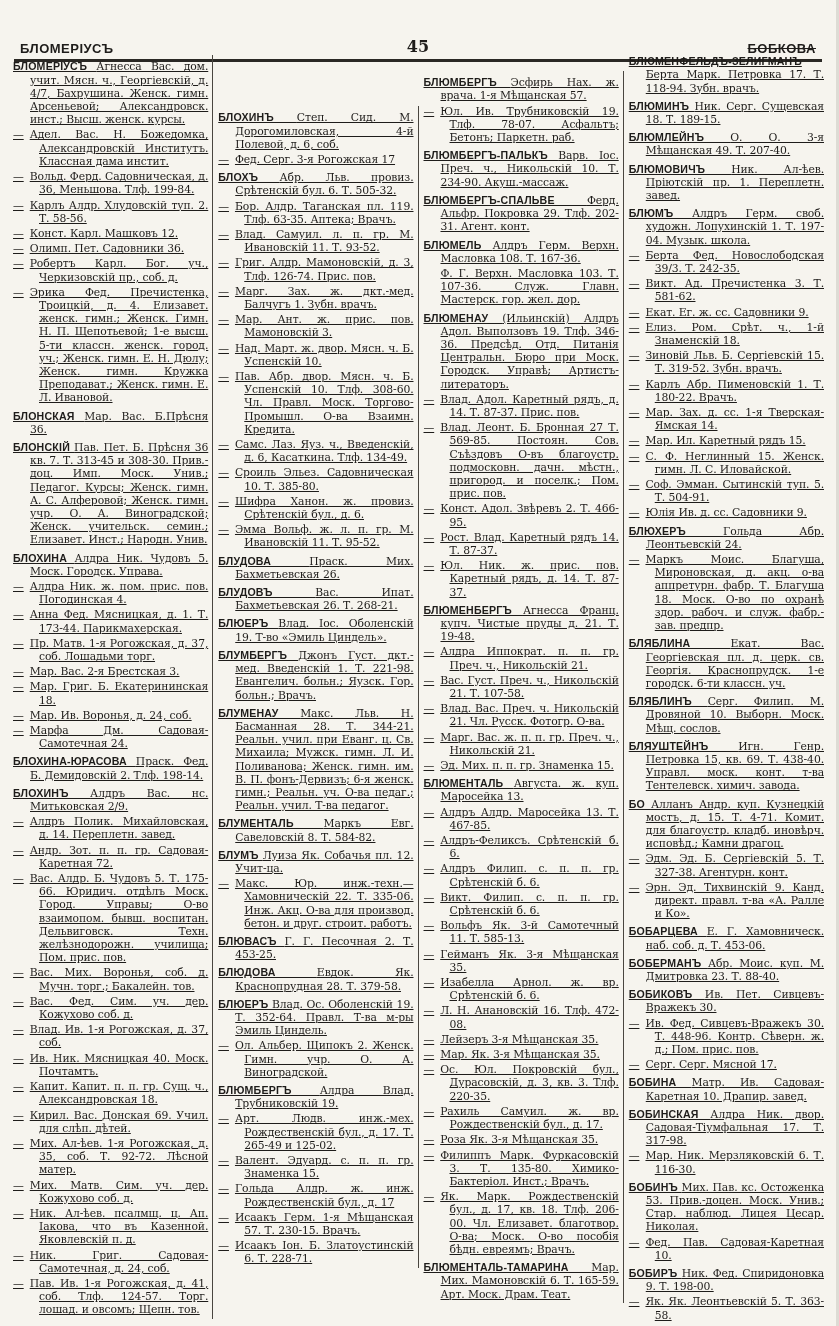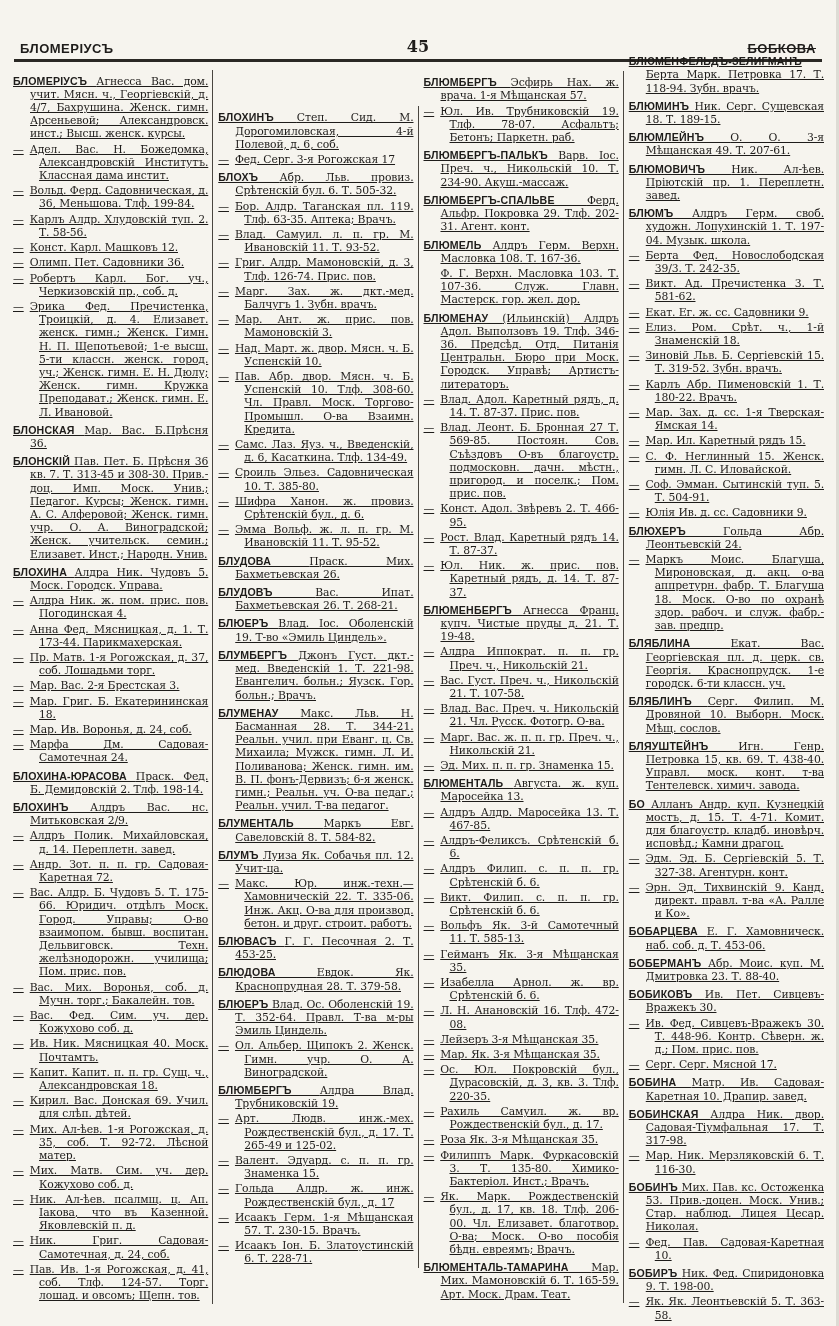--- a/index.html
+++ b/index.html
@@ -80,20 +80,21 @@
         <p class="entry dash"><span class="dash-glyph">—</span><span>Мар. Григ. Б. Екатерининская 18.</span></p>
         <p class="entry dash"><span class="dash-glyph">—</span><span>Мар. Ив. Воронья, д. 24, соб.</span></p>
         <p class="entry dash"><span class="dash-glyph">—</span><span>Марфа Дм. Садовая-Самотечная 24.</span></p>
         <p class="entry head"><span class="surname">БЛОХИНА-ЮРАСОВА </span><span>Праск. Фед. Б. Демидовскій 2. Тлф. 198-14.</span></p>
         <p class="entry head"><span class="surname">БЛОХИНЪ </span><span>Алдръ Вас. нс. Митьковская 2/9.</span></p>
         <p class="entry dash"><span class="dash-glyph">—</span><span>Алдръ Полик. Михайловская, д. 14. Переплетн. завед.</span></p>
         <p class="entry dash"><span class="dash-glyph">—</span><span>Андр. Зот. п. п. гр. Садовая-Каретная 72.</span></p>
         <p class="entry dash"><span class="dash-glyph">—</span><span>Вас. Алдр. Б. Чудовъ 5. Т. 175-66. Юридич. отдѣлъ Моск. Город. Управы; О-во взаимопом. бывш. воспитан. Дельвиговск. Техн. желѣзнодорожн. училища; Пом. прис. пов.</span></p>
         <p class="entry dash"><span class="dash-glyph">—</span><span>Вас. Мих. Воронья, соб. д. Мучн. торг.; Бакалейн. тов.</span></p>
         <p class="entry dash"><span class="dash-glyph">—</span><span>Вас. Фед. Сим. уч. дер. Кожухово соб. д.</span></p>
+        <p class="entry dash"><span class="dash-glyph">—</span><span>Влад. Ив. 1-я Рогожская, д. 37, соб.</span></p>
         <p class="entry dash"><span class="dash-glyph">—</span><span>Ив. Ник. Мясницкая 40. Моск. Почтамтъ.</span></p>
         <p class="entry dash"><span class="dash-glyph">—</span><span>Капит. Капит. п. п. гр. Сущ. ч., Александровская 18.</span></p>
         <p class="entry dash"><span class="dash-glyph">—</span><span>Кирил. Вас. Донская 69. Учил. для слѣп. дѣтей.</span></p>
         <p class="entry dash"><span class="dash-glyph">—</span><span>Мих. Ал-ѣев. 1-я Рогожская, д. 35, соб. Т. 92-72. Лѣсной матер.</span></p>
         <p class="entry dash"><span class="dash-glyph">—</span><span>Мих. Матв. Сим. уч. дер. Кожухово соб. д.</span></p>
         <p class="entry dash"><span class="dash-glyph">—</span><span>Ник. Ал-ѣев. псалмщ. ц. Ап. Іакова, что въ Казенной. Яковлевскій п. д.</span></p>
         <p class="entry dash"><span class="dash-glyph">—</span><span>Ник. Григ. Садовая-Самотечная, д. 24, соб.</span></p>
         <p class="entry dash"><span class="dash-glyph">—</span><span>Пав. Ив. 1-я Рогожская, д. 41, соб. Тлф. 124-57. Торг. лошад. и овсомъ; Щепн. тов.</span></p>
       </div>
       <div class="col">
@@ -163,21 +164,21 @@
         <p class="entry dash"><span class="dash-glyph">—</span><span>Ос. Юл. Покровскій бул., Дурасовскій, д. 3, кв. 3. Тлф. 220-35.</span></p>
         <p class="entry dash"><span class="dash-glyph">—</span><span>Рахиль Самуил. ж. вр. Рождественскій бул., д. 17.</span></p>
         <p class="entry dash"><span class="dash-glyph">—</span><span>Роза Як. 3-я Мѣщанская 35.</span></p>
         <p class="entry dash"><span class="dash-glyph">—</span><span>Филиппъ Марк. Фуркасовскій 3. Т. 135-80. Химико-Бактеріол. Инст.; Врачъ.</span></p>
         <p class="entry dash"><span class="dash-glyph">—</span><span>Як. Марк. Рождественскій бул., д. 17, кв. 18. Тлф. 206-00. Чл. Елизавет. благотвор. О-ва; Моск. О-во пособія бѣдн. евреямъ; Врачъ.</span></p>
         <p class="entry head"><span class="surname">БЛЮМЕНТАЛЬ-ТАМАРИНА </span><span>Мар. Мих. Мамоновскій 6. Т. 165-59. Арт. Моск. Драм. Теат.</span></p>
       </div>
       <div class="col">
         <p class="entry head"><span class="surname">БЛЮМЕНФЕЛЬДЪ-ЗЕЛИГМАНЪ </span><span>Берта Марк. Петровка 17. Т. 118-94. Зубн. врачъ.</span></p>
         <p class="entry head"><span class="surname">БЛЮМИНЪ </span><span>Ник. Серг. Сущевская 18. Т. 189-15.</span></p>
-        <p class="entry head"><span class="surname">БЛЮМЛЕЙНЪ </span><span>О. О. 3-я Мѣщанская 49. Т. 207-61.</span></p>
+        <p class="entry head"><span class="surname">БЛЮМЛЕЙНЪ </span><span>О. О. 3-я Мѣщанская 49. Т. 207-40.</span></p>
         <p class="entry head"><span class="surname">БЛЮМОВИЧЪ </span><span>Ник. Ал-ѣев. Пріютскій пр. 1. Переплетн. завед.</span></p>
         <p class="entry head"><span class="surname">БЛЮМЪ </span><span>Алдръ Герм. своб. художн. Лопухинскій 1. Т. 197-04. Музык. школа.</span></p>
         <p class="entry dash"><span class="dash-glyph">—</span><span>Берта Фед. Новослободская 39/3. Т. 242-35.</span></p>
         <p class="entry dash"><span class="dash-glyph">—</span><span>Викт. Ад. Пречистенка 3. Т. 581-62.</span></p>
         <p class="entry dash"><span class="dash-glyph">—</span><span>Екат. Ег. ж. сс. Садовники 9.</span></p>
         <p class="entry dash"><span class="dash-glyph">—</span><span>Елиз. Ром. Срѣт. ч., 1-й Знаменскій 18.</span></p>
         <p class="entry dash"><span class="dash-glyph">—</span><span>Зиновій Льв. Б. Сергіевскій 15. Т. 319-52. Зубн. врачъ.</span></p>
         <p class="entry dash"><span class="dash-glyph">—</span><span>Карлъ Абр. Пименовскій 1. Т. 180-22. Врачъ.</span></p>
         <p class="entry dash"><span class="dash-glyph">—</span><span>Мар. Зах. д. сс. 1-я Тверская-Ямская 14.</span></p>
         <p class="entry dash"><span class="dash-glyph">—</span><span>Мар. Ил. Каретный рядъ 15.</span></p>

